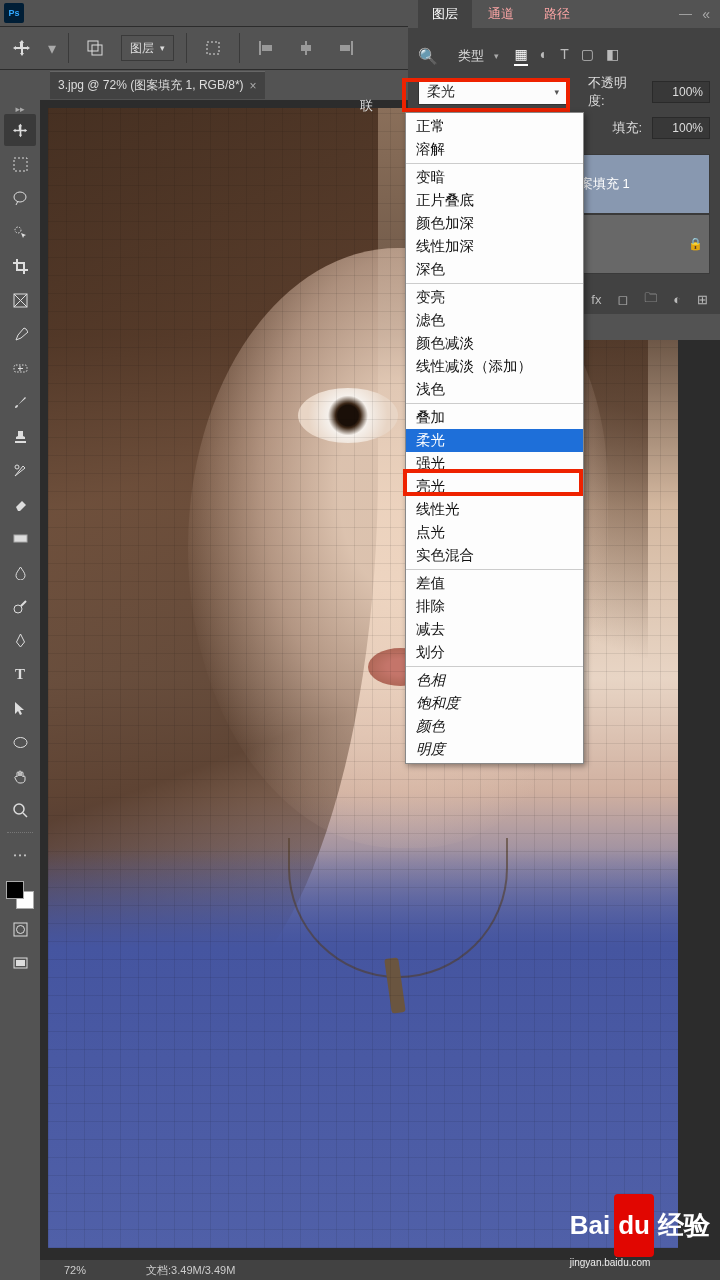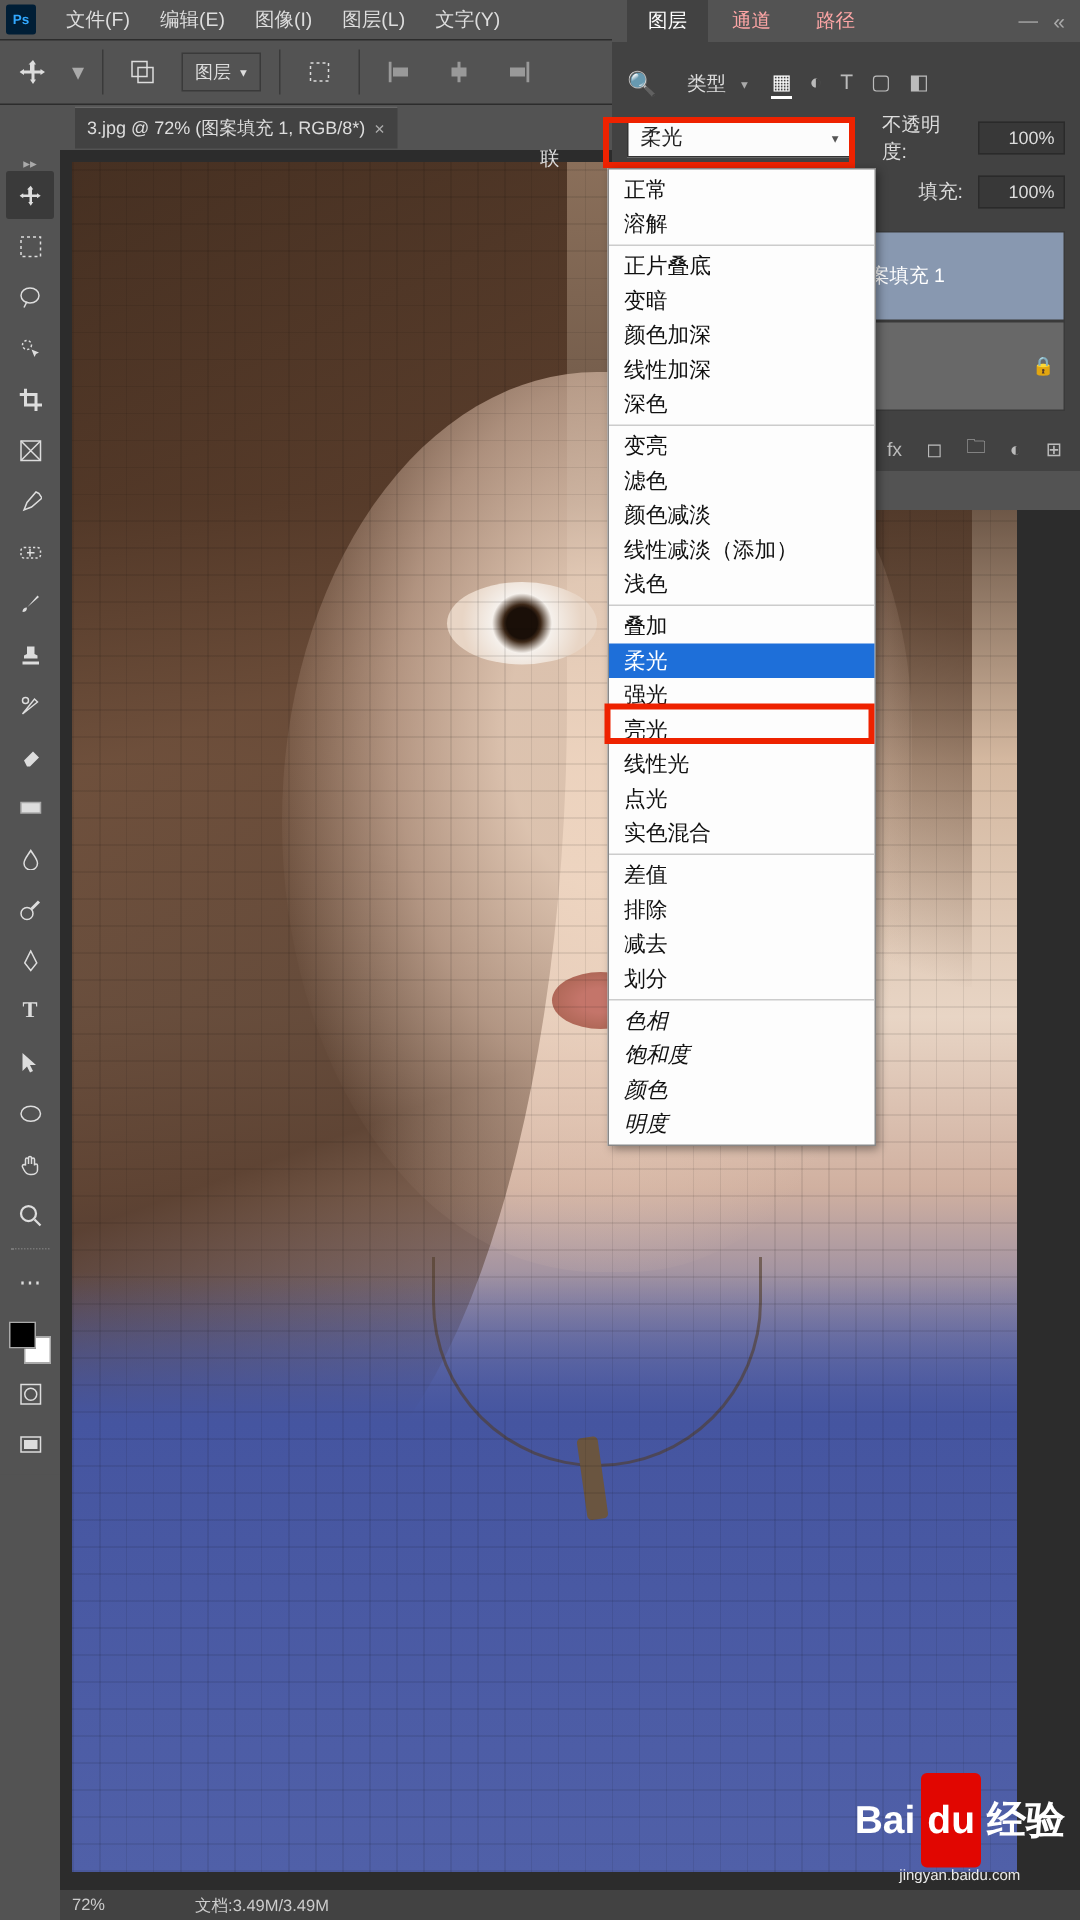--- a/index.html
+++ b/index.html
@@ -65,41 +65,34 @@
 .panel-footer { height: 30px; background: #424242; display: flex; align-items: center; justify-content: flex-end; gap: 16px; padding-right: 12px; color: #bbb; font-size: 13px; }
 .panel-footer span { cursor: pointer; }
 
 .blend-dropdown { position: absolute; top: 112px; left: 405px; width: 179px; background: #fdfdfd; border: 1px solid #888; box-shadow: 2px 2px 6px rgba(0,0,0,0.4); z-index: 100; }
 .dd-group { border-bottom: 1px solid #ccc; padding: 2px 0; }
 .dd-group:last-child { border-bottom: none; font-style: italic; }
 .dd-item { padding: 2px 10px; font-size: 14.5px; color: #111; cursor: pointer; }
 .dd-item.hover { background: #1e6fd9; color: #fff; }
 .highlight-box2 { position: absolute; border: 4px solid #e20; pointer-events: none; z-index: 101; }
 
-.status-bar { position: absolute; bottom: 0; left: 40px; right: 0; height: 20px; background: #424242; display: flex; align-items: center; color: #ccc; font-size: 11px; padding-left: 8px; gap: 60px; }
-
-.watermark { position: absolute; bottom: 24px; right: 10px; color: #fff; text-align: center; z-index: 50; }
+.status-bar { position: absolute; bottom: 0; left: 40px; right: 0; height: 20px; background: #424242; display: flex; align-items: center; color: #ccc; font-size: 11px; padding-left: 24px; gap: 60px; }
+
+.watermark { position: absolute; bottom: 12px; right: 10px; color: #fff; text-align: left; z-index: 50; }
 .wm-main { font-size: 26px; font-weight: bold; display: flex; align-items: baseline; gap: 4px; }
 .wm-sub { font-size: 10px; opacity: 0.9; }
 
 .context-label { position: absolute; top: 97px; left: 360px; color: #ddd; font-size: 13px; z-index: 5; }
 svg { display: block; }
 </style>
 </head>
 <body>
 
 <div class="menubar">
   <div class="ps-logo">Ps</div>
-  <div id="menu-items" style="display: flex;">
-      <span class="menu-item">文件(F)</span>
-      <span class="menu-item">编辑(E)</span>
-      <span class="menu-item">图像(I)</span>
-      <span class="menu-item">图层(L)</span>
-      <span class="menu-item">文字(Y)</span>
-    </div>
 </div>
 
 <div class="options-bar">
   <div class="tool-btn">
     <svg width="18" height="18" viewBox="0 0 18 18">
         <path d="M9 1l2 3h-1v4h4v-1l3 2-3 2v-1h-4v4h1l-2 3-2-3h1v-4H3v1L0 9l3-2v1h4V4H6l3-3z" fill="#ddd"></path>
       </svg>
   </div>
   <span style="color:#aaa">▾</span>
   <div class="sep"></div>
@@ -356,22 +349,22 @@
 </div>
 
 <div class="highlight-box1" style="top:78px;left:402px;width:168px;height:34px"></div>
 
 <div class="blend-dropdown" id="blend-dd">
     <div class="dd-group">
       <div class="dd-item">正常</div>
       <div class="dd-item">溶解</div>
     </div>
     <div class="dd-group">
+      <div class="dd-item">变暗</div>
       <div class="dd-item">正片叠底</div>
-      <div class="dd-item">变暗</div>
       <div class="dd-item">颜色加深</div>
       <div class="dd-item">线性加深</div>
       <div class="dd-item">深色</div>
     </div>
     <div class="dd-group">
       <div class="dd-item">变亮</div>
       <div class="dd-item">滤色</div>
       <div class="dd-item">颜色减淡</div>
       <div class="dd-item">线性减淡（添加）</div>
       <div class="dd-item">浅色</div>

